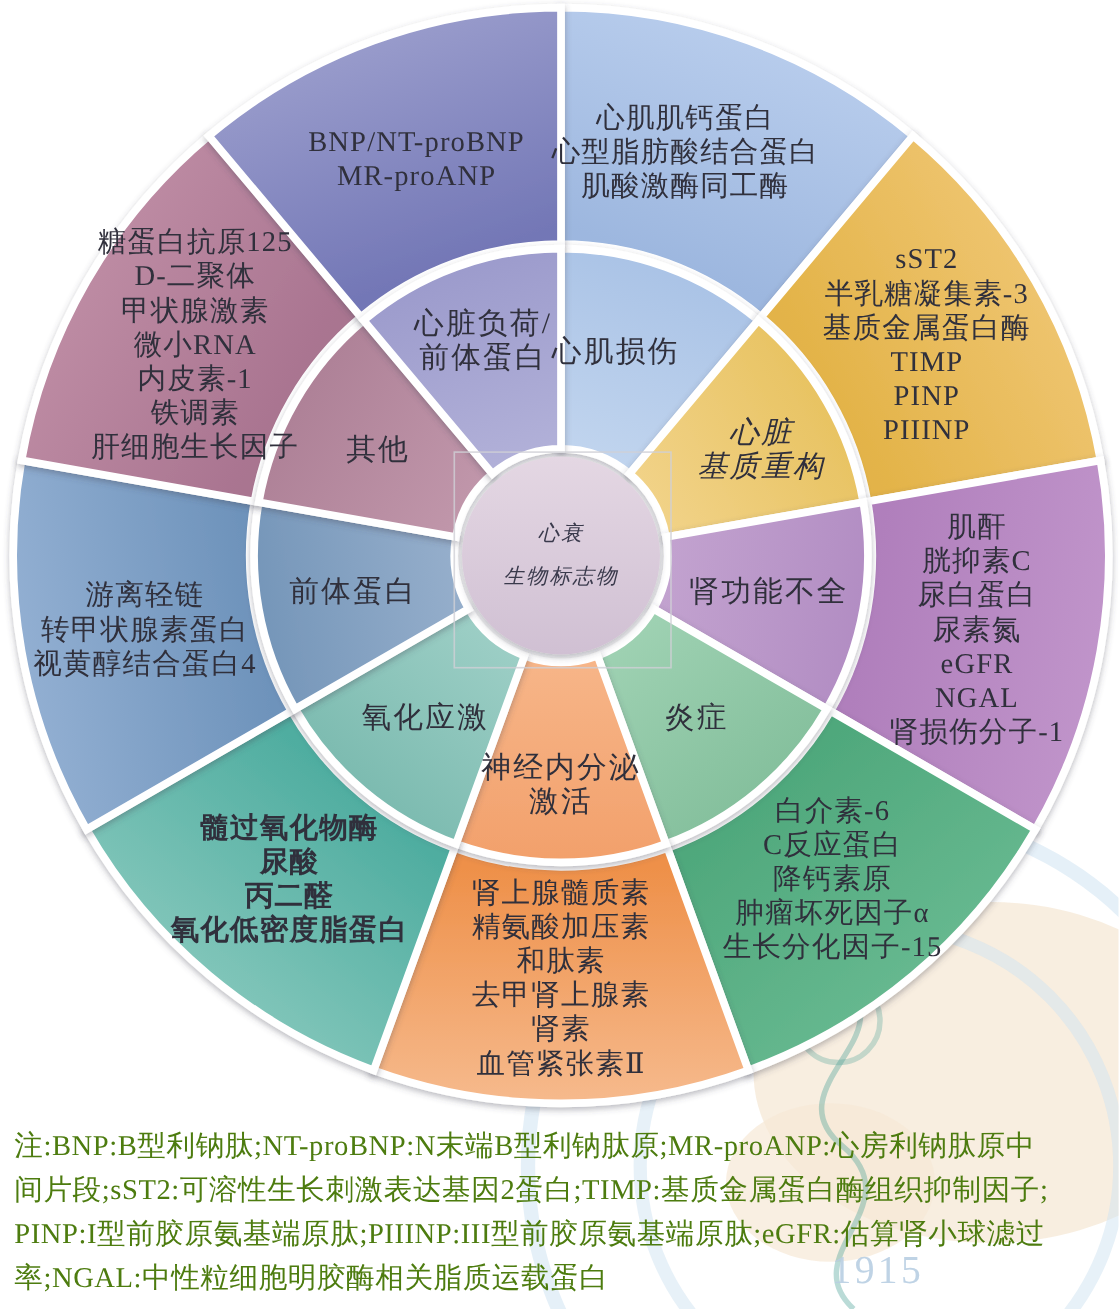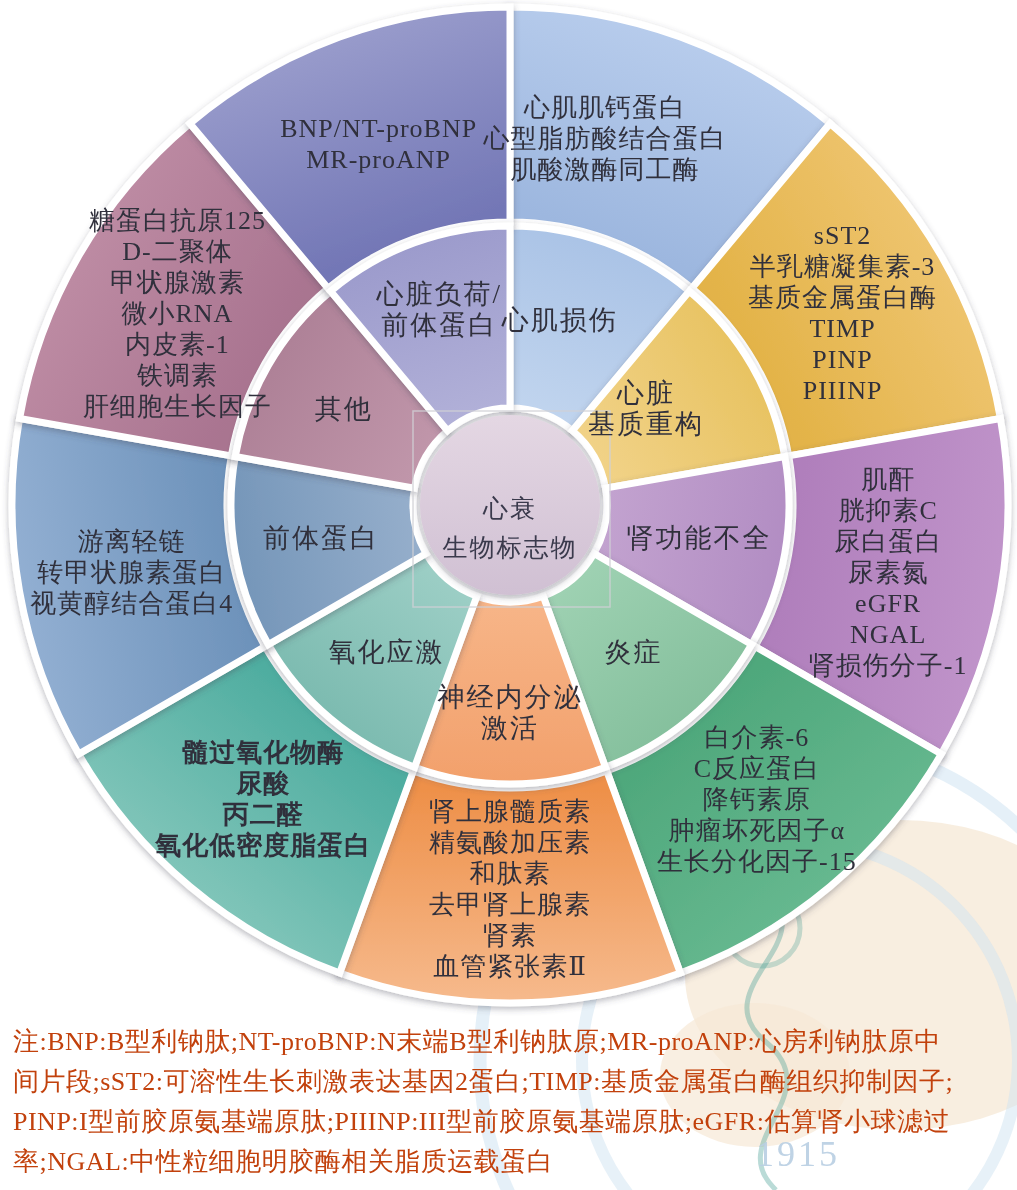--- a/index.html
+++ b/index.html
@@ -3,25 +3,25 @@
 <meta charset="utf-8">
 <style>
   html,body{margin:0;padding:0;background:#fff;}
   .stage{position:relative;width:1017px;height:1190px;background:#ffffff;overflow:hidden;
          font-family:"Liberation Serif","DejaVu Serif",serif;}
   #wm, #wheel-svg{position:absolute;left:0;top:0;}
   .label{position:absolute;transform:translate(-50%,-50%);text-align:center;
          color:#30303c;pointer-events:none;}
   .outer-label{width:380px;font-size:26px;line-height:31px;letter-spacing:1px;}
   .inner-label{width:270px;font-size:27px;line-height:31px;letter-spacing:2px;}
-  .center-label{position:absolute;left:510px;top:528px;transform:translate(-50%,-50%);
-         width:260px;text-align:center;font-size:25px;line-height:39px;
-         letter-spacing:2px;color:#3a3a4c;pointer-events:none;}
+  .center-label{position:absolute;left:510px;top:505px;transform:translate(-50%,-50%);
+         width:260px;text-align:center;font-size:19px;line-height:39px;
+         letter-spacing:2px;color:#3a3a4c;pointer-events:none;font-style:italic;}
   .note{position:absolute;left:13px;top:1022px;width:998px;font-size:26px;
-        line-height:40px;color:#c2410c;letter-spacing:0.5px;}
+        line-height:40px;color:#4d7c0f;letter-spacing:0.5px;}
   .note-line{white-space:nowrap;}
 </style>
 </head>
 <body>
 
 <div class="stage">
 
   <svg id="wm" width="1017" height="1190" viewBox="0 0 1017 1190">
     <ellipse cx="900" cy="975" rx="215" ry="155" fill="#f6e8d5" opacity="0.75"></ellipse>
     <ellipse cx="755" cy="1075" rx="95" ry="72" fill="#f6e8d5" opacity="0.7"></ellipse>
@@ -136,26 +136,26 @@
       <path d="M 328.0911064587093 288.2094225973293 L 189.8917703761033 123.50986732674909 A 498 498 0 0 1 509.9999999999999 7 L 509.99999999999994 222 A 283 283 0 0 0 328.0911064587093 288.2094225973293 Z" fill="url(#go8)" stroke="#ffffff" stroke-width="7" stroke-linejoin="miter" filter="url(#ds)"></path>
       <path d="M 447.64960186040565 430.6936890174592 L 330.66225689745545 291.2736003698052 A 279 279 0 0 1 509.99999999999994 226 L 510 408 A 97 97 0 0 0 447.64960186040565 430.6936890174592 Z" fill="url(#gi8)" stroke="#ffffff" stroke-width="7" stroke-linejoin="miter" filter="url(#ds)"></path>
       <rect x="413" y="411" width="197" height="196" fill="none" stroke="#d0d0d6" stroke-width="1.5" opacity="0.8"></rect>
       <circle cx="510" cy="505" r="90" fill="url(#gc)" filter="url(#ds)"></circle>
     </svg>
 
   <div id="labels">
       <div class="label inner-label" style="left: 559.693px; top: 319.542px;">
         <div>心肌损伤</div>
       </div>
-      <div class="label outer-label" style="left: 605px; top: 137.779px;">
+      <div class="label outer-label" style="left: 623px; top: 137.779px;">
         <div>心肌肌钙蛋白</div>
         <div>心型脂肪酸结合蛋白</div>
         <div>肌酸激酶同工酶</div>
       </div>
-      <div class="label inner-label" style="left: 646px; top: 409px;">
+      <div class="label inner-label" style="left: 692px; top: 409px; font-style: italic;">
         <div>心脏</div>
         <div>基质重构</div>
       </div>
       <div class="label outer-label" style="left: 842.554px; top: 313px;">
         <div>sST2</div>
         <div>半乳糖凝集素-3</div>
         <div>基质金属蛋白酶</div>
         <div>TIMP</div>
         <div>PINP</div>
         <div>PIIINP</div>

